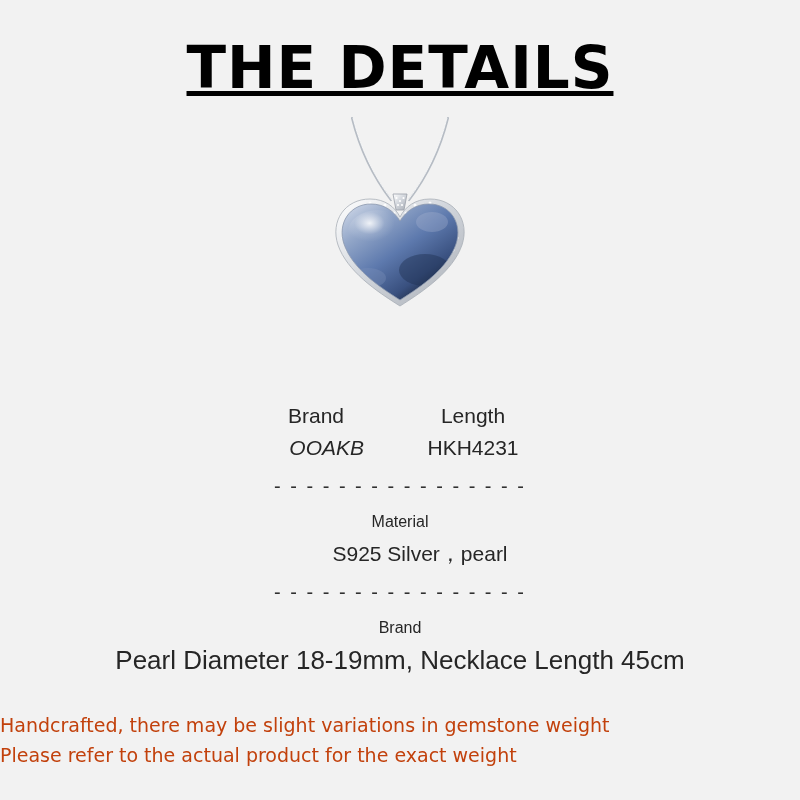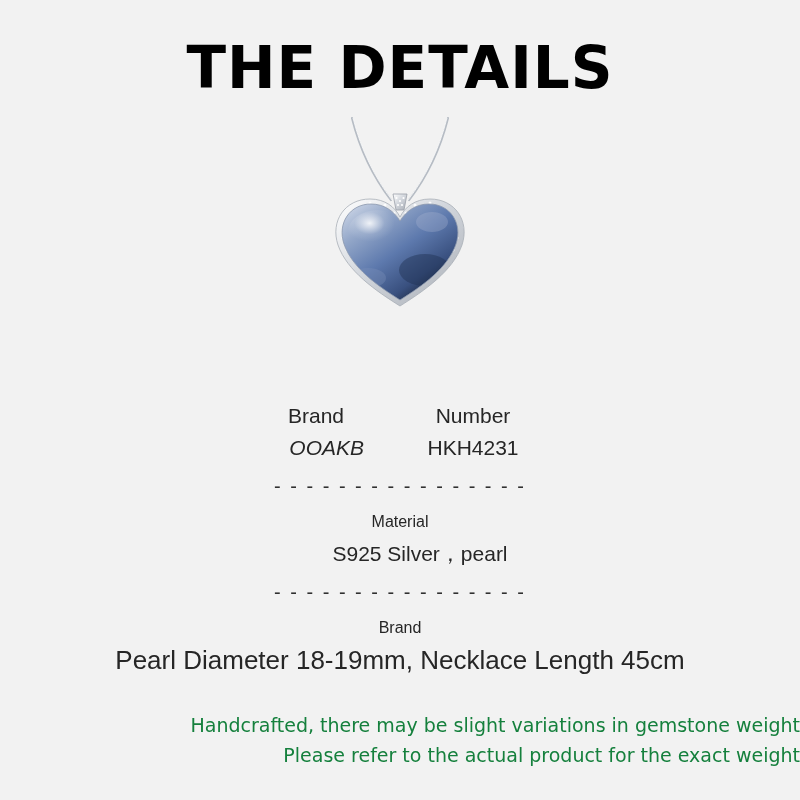--- a/index.html
+++ b/index.html
@@ -26,20 +26,21 @@
     position: absolute;
     top: 34px;
     left: 0;
     width: 800px;
     text-align: center;
     font-size: 58px;
     font-weight: bold;
     letter-spacing: 1px;
     color: #000;
     font-family: "DejaVu Sans", sans-serif;
+    text-decoration: underline;
   }
 
   
   .product-figure {
     position: absolute;
     top: 110px;
     left: 260px;
     width: 280px;
     height: 250px;
   }
@@ -86,24 +87,24 @@
   .spec-label { font-size: 16px; }
   .spec-value { font-size: 21px; margin-left: 40px; }
   .size-value { font-size: 26px; }
 
   
   .footer-note {
     position: absolute;
     top: 710px;
     left: 0;
     width: 800px;
-    text-align: right;
+    text-align: left;
     font-size: 19px;
     line-height: 30px;
-    color: #15803d;
+    color: #c2410c;
     font-family: "DejaVu Sans", sans-serif;
   }
 </style>
 </head>
 <body>
 
 <div class="page">
 
   <div class="title">THE DETAILS</div>
 
@@ -207,21 +208,21 @@
                C 146 101, 156 94, 169 94
                C 190 94, 203 113, 196 134
                C 188 158, 162 176, 140 190 Z" fill="none" stroke="#8c98ad" stroke-width="0.8"></path>
     </svg>
   </div>
 
   <div class="specs">
 
     <div class="spec-row">
       <span class="spec-head brand-head">Brand</span>
-      <span class="spec-head number-head">Number</span>
+      <span class="spec-head number-head">Length</span>
     </div>
     <div class="spec-row">
       <span class="spec-val brand-val">OOAKB</span>
       <span class="spec-val number-val">HKH4231</span>
     </div>
 
     <div class="divider">- - - - - - - - - - - - - - - -</div>
 
     <div class="spec-group">
       <div class="spec-label">Material</div>

